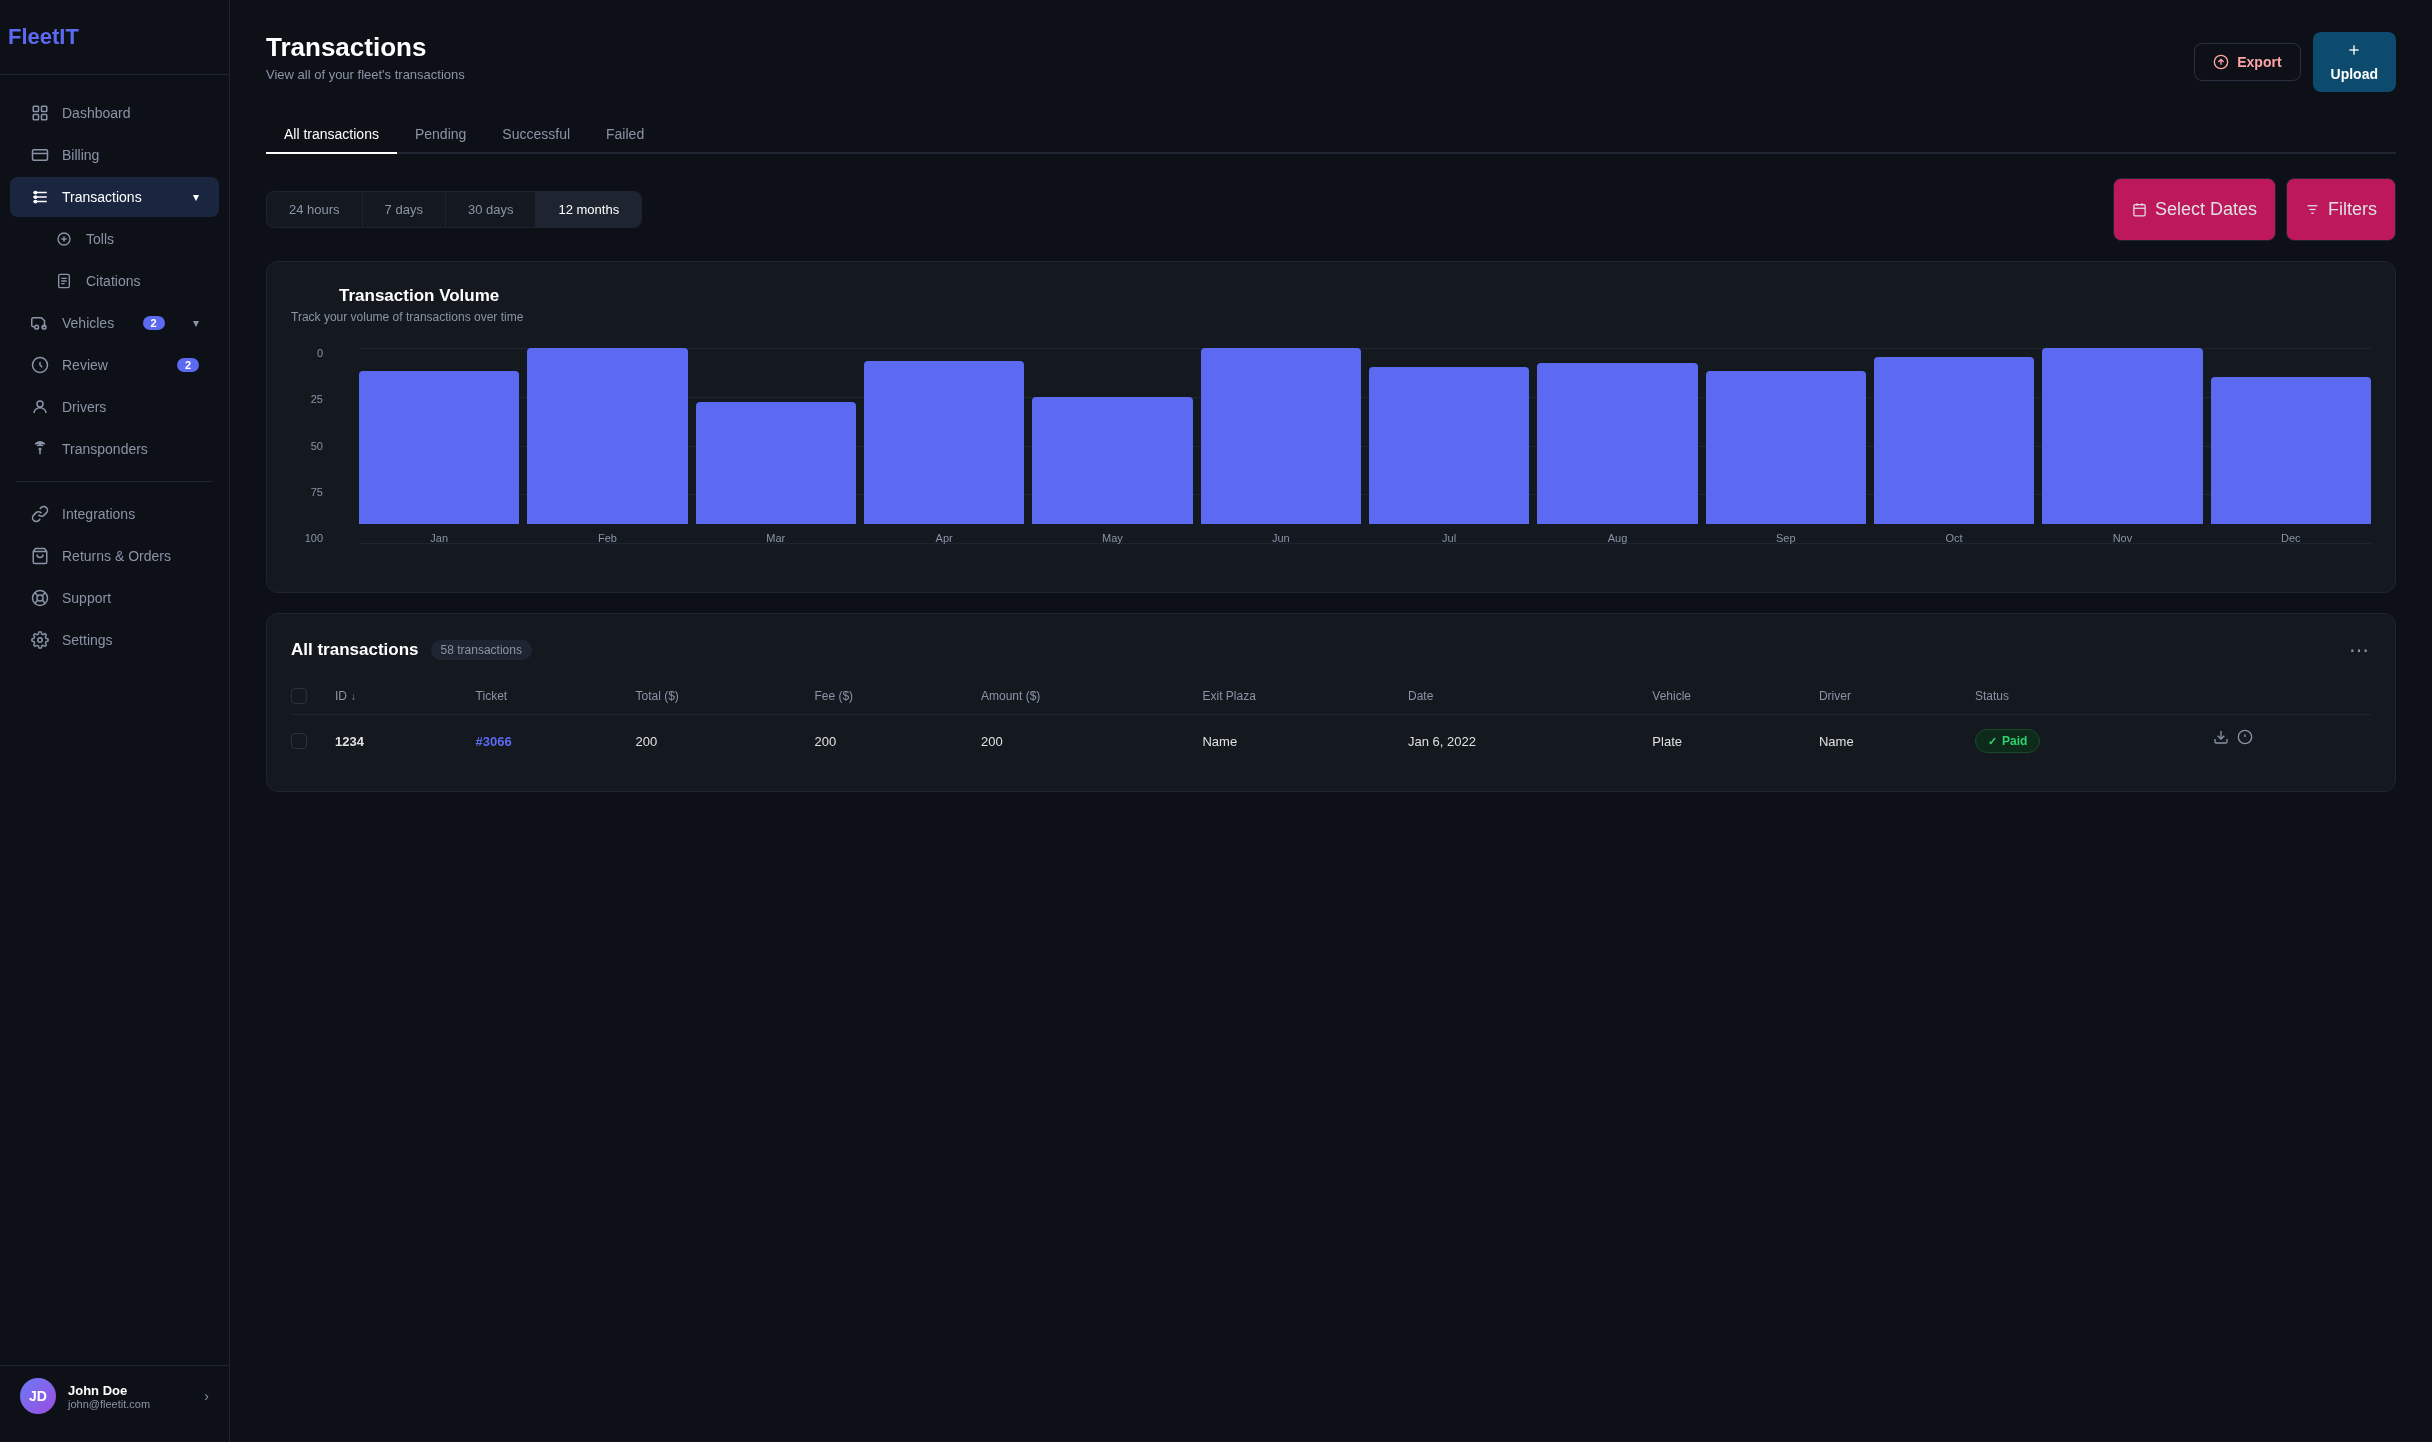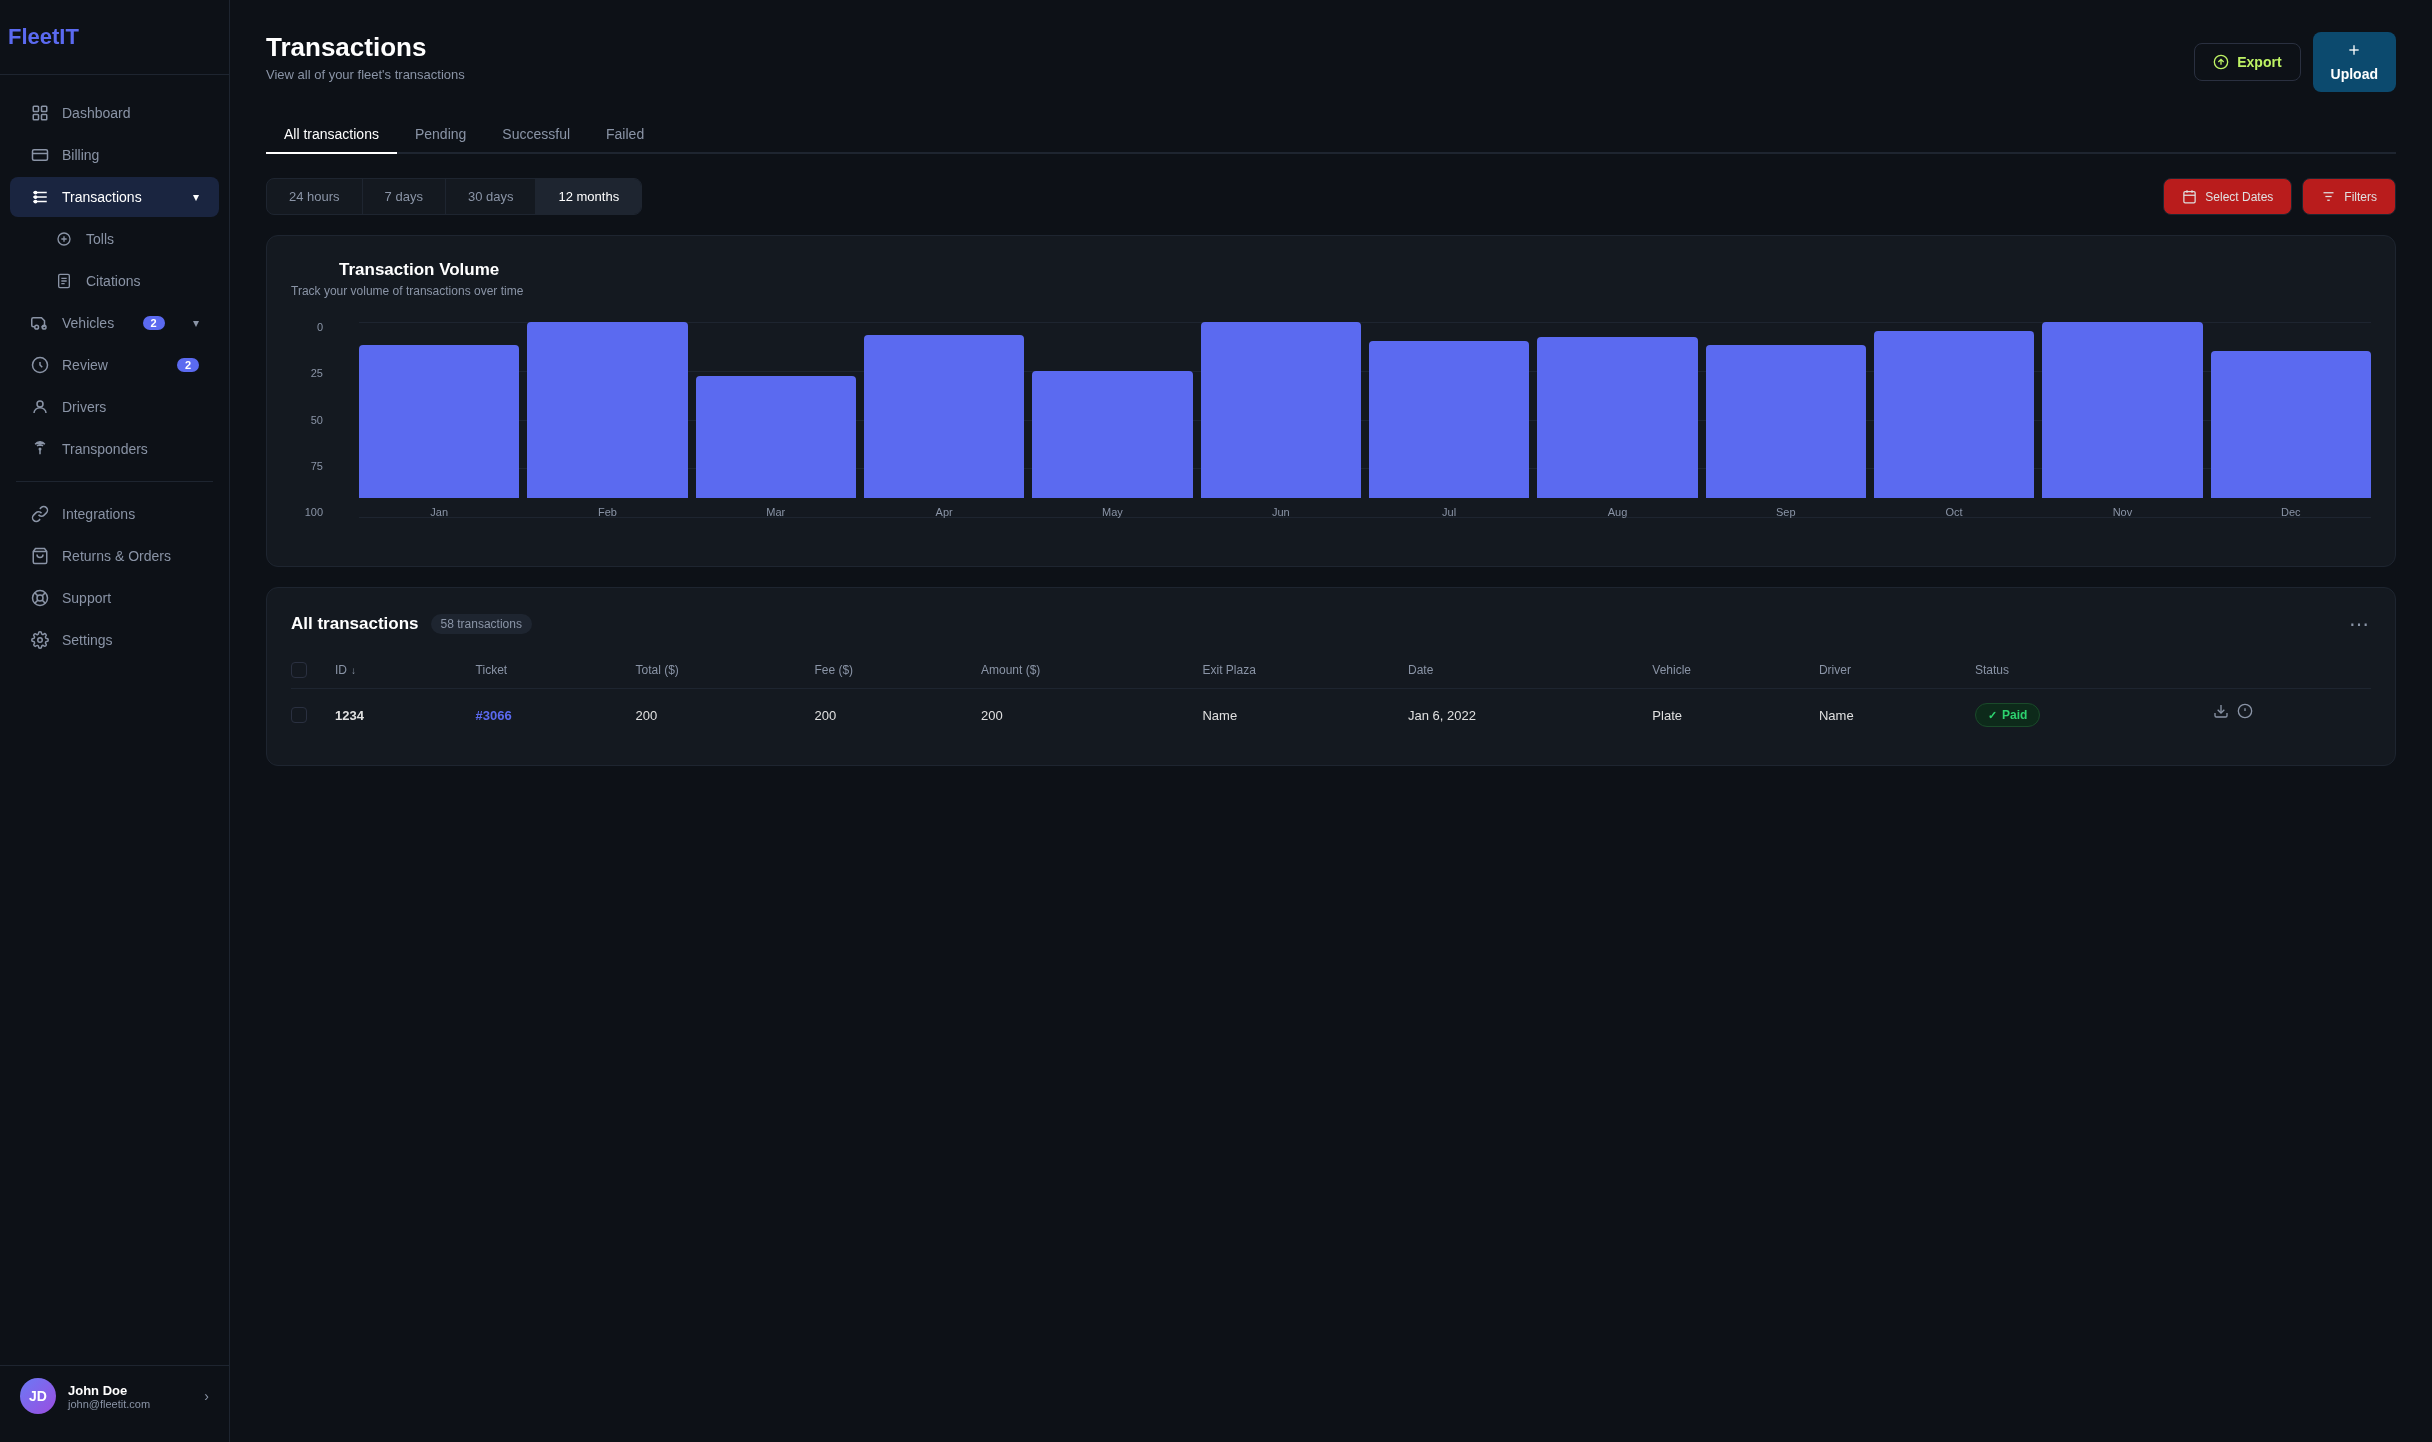--- a/index.html
+++ b/index.html
@@ -105,21 +105,21 @@
       display: flex; align-items: center; gap: 8px;
       padding: 10px 18px;
       border-radius: 8px;
       font-size: 14px; font-weight: 600;
       cursor: pointer; border: none;
       transition: background 0.15s;
     }
     .btn-outline {
       background: transparent;
       border: 1.5px solid #2a3040;
-      color: #bef264;
+      color: #fca5a5;
     }
     .btn-primary {
       background: #0c4a6e;
       color: #fff;
       flex-direction: column;
     }
 
     
     .tabs {
       display: flex;
@@ -161,25 +161,25 @@
       border-right: 1px solid #1e2530;
       background: transparent;
       border-top: none; border-bottom: none; border-left: none;
     }
     .date-pill:last-child { border-right: none; }
     .date-pill.active { background: #1e2530; color: #fff; }
 
     .filter-actions { display: flex; gap: 10px; }
     .btn-filter {
       display: flex; align-items: center; gap: 8px;
-      padding: 10px 18px;
+      padding: 20px 18px;
       border-radius: 8px;
-      font-size: 12px; font-weight: 500;
+      font-size: 18px; font-weight: 500;
       cursor: pointer;
-      background: #b91c1c;
+      background: #be185d;
       border: 1.5px solid #1e2530;
       color: #e0e0e0;
     }
 
     
     .card {
       background: #141920;
       border: 1px solid #1e2530;
       border-radius: 12px;
       padding: 24px;

